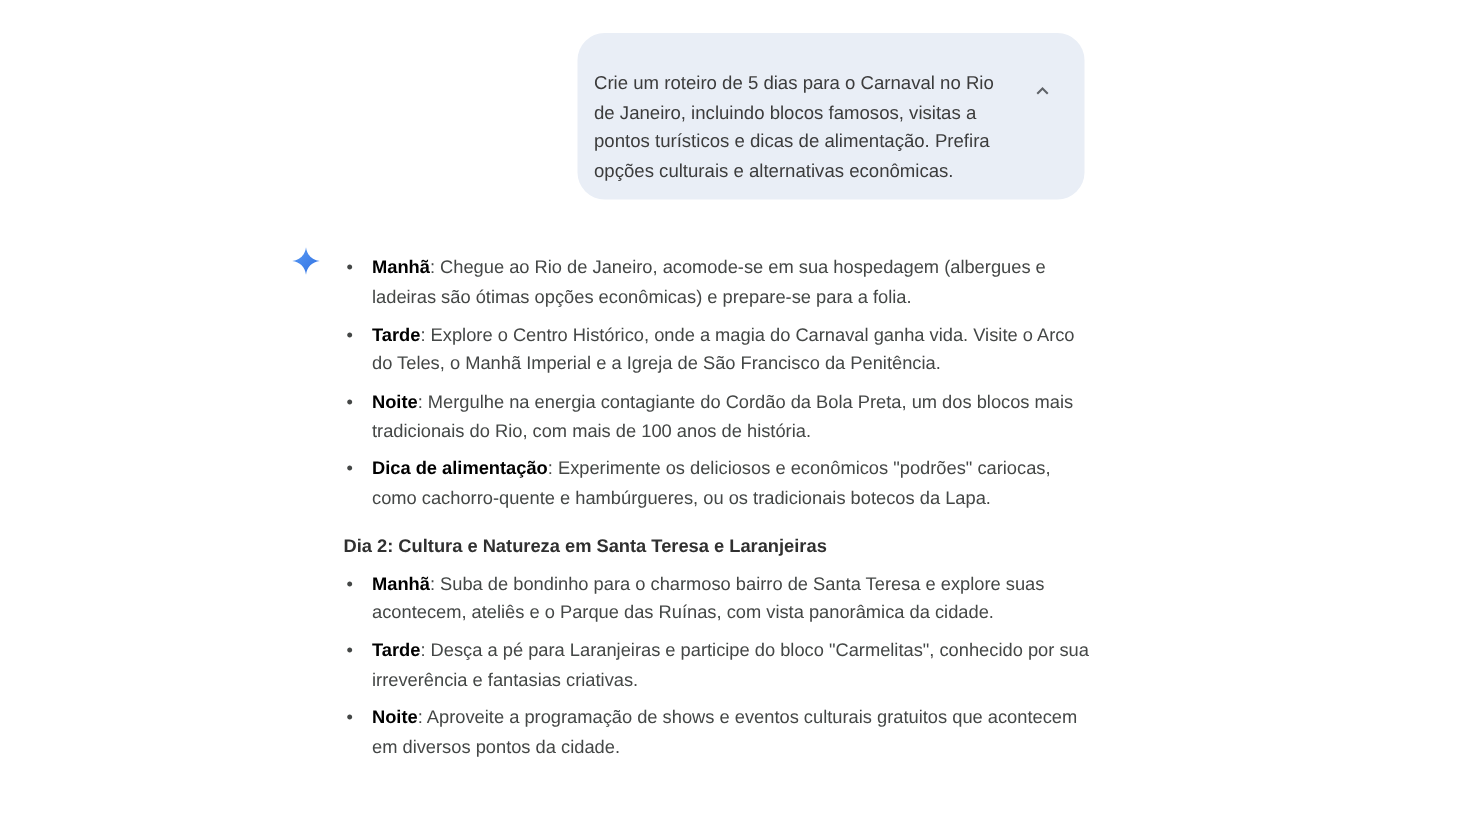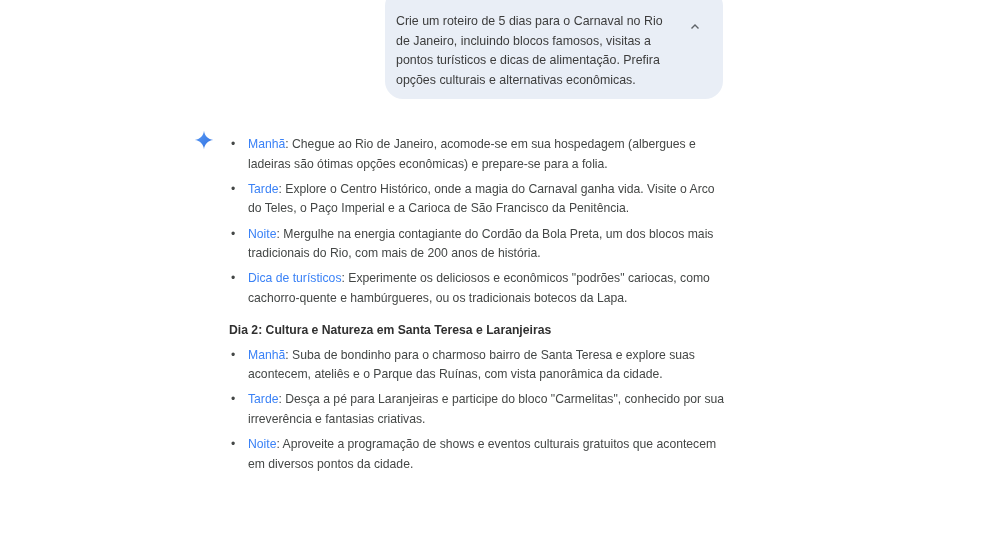--- a/index.html
+++ b/index.html
@@ -9,20 +9,21 @@
       height: 547px;
       background: #ffffff;
       overflow: hidden;
       font-family: "Liberation Sans", "DejaVu Sans", sans-serif;
       color: #1f1f1f;
     }
     .page {
       position: relative;
       width: 984px;
       height: 385px;
+      margin-top: 34px;
     }
     .user-bubble {
       position: absolute;
       left: 385px;
       top: -12px;
       width: 338px;
       height: 111px;
       box-sizing: border-box;
       background: #e9eef6;
       border-radius: 18px;
@@ -94,22 +95,22 @@
       margin-top: 5.6px;
     }
     ul.day-list li:first-child { margin-top: 7px; }
     ul.day-list li .bullet {
       position: absolute;
       left: 2px;
       top: 0;
       color: #444746;
     }
     ul.day-list li .item-label {
-      font-weight: normal;
-      color: #3b82f6;
+      font-weight: bold;
+      color: #000000;
     }
   </style>
 </head>
 <body>
 
 <div class="page">
 
   <div class="user-bubble">
     <p class="user-text">Crie um roteiro de 5 dias para o Carnaval no Rio de Janeiro, incluindo blocos famosos, visitas a pontos turísticos e dicas de alimentação. Prefira opções culturais e alternativas econômicas.</p>
     <div class="collapse-btn">
@@ -127,23 +128,23 @@
           <stop offset="1" stop-color="#2f6fe0"></stop>
         </linearGradient>
       </defs>
       <path d="M12 2 C12.6 7.5 16.5 11.4 22 12 C16.5 12.6 12.6 16.5 12 22 C11.4 16.5 7.5 12.6 2 12 C7.5 11.4 11.4 7.5 12 2 Z" fill="url(#gg)"></path>
     </svg>
 
     <div class="resp-body">
 
       <ul class="day-list">
         <li><span class="bullet">•</span><span class="item-label">Manhã</span><span>: Chegue ao Rio de Janeiro, acomode-se em sua hospedagem (albergues e ladeiras são ótimas opções econômicas) e prepare-se para a folia.</span></li>
-        <li><span class="bullet">•</span><span class="item-label">Tarde</span><span>: Explore o Centro Histórico, onde a magia do Carnaval ganha vida. Visite o Arco do Teles, o Paço Imperial e a Carioca de São Francisco da Penitência.</span></li>
-        <li><span class="bullet">•</span><span class="item-label">Noite</span><span>: Mergulhe na energia contagiante do Cordão da Bola Preta, um dos blocos mais tradicionais do Rio, com mais de 200 anos de história.</span></li>
-        <li><span class="bullet">•</span><span class="item-label">Dica de turísticos</span><span>: Experimente os deliciosos e econômicos "podrões" cariocas, como cachorro-quente e hambúrgueres, ou os tradicionais botecos da Lapa.</span></li>
+        <li><span class="bullet">•</span><span class="item-label">Tarde</span><span>: Explore o Centro Histórico, onde a magia do Carnaval ganha vida. Visite o Arco do Teles, o Manhã Imperial e a Igreja de São Francisco da Penitência.</span></li>
+        <li><span class="bullet">•</span><span class="item-label">Noite</span><span>: Mergulhe na energia contagiante do Cordão da Bola Preta, um dos blocos mais tradicionais do Rio, com mais de 100 anos de história.</span></li>
+        <li><span class="bullet">•</span><span class="item-label">Dica de alimentação</span><span>: Experimente os deliciosos e econômicos "podrões" cariocas, como cachorro-quente e hambúrgueres, ou os tradicionais botecos da Lapa.</span></li>
       </ul>
 
       <h3 class="day-heading day2-h">Dia 2: Cultura e Natureza em Santa Teresa e Laranjeiras</h3>
       <ul class="day-list">
         <li><span class="bullet">•</span><span class="item-label">Manhã</span><span>: Suba de bondinho para o charmoso bairro de Santa Teresa e explore suas acontecem, ateliês e o Parque das Ruínas, com vista panorâmica da cidade.</span></li>
         <li><span class="bullet">•</span><span class="item-label">Tarde</span><span>: Desça a pé para Laranjeiras e participe do bloco "Carmelitas", conhecido por sua irreverência e fantasias criativas.</span></li>
         <li><span class="bullet">•</span><span class="item-label">Noite</span><span>: Aproveite a programação de shows e eventos culturais gratuitos que acontecem em diversos pontos da cidade.</span></li>
       </ul>
     </div>
   </div>

